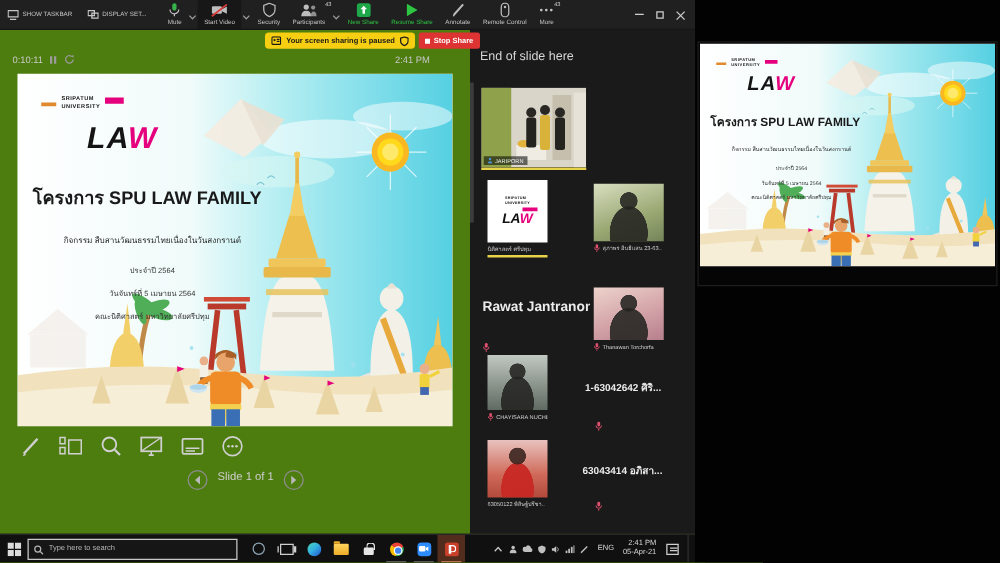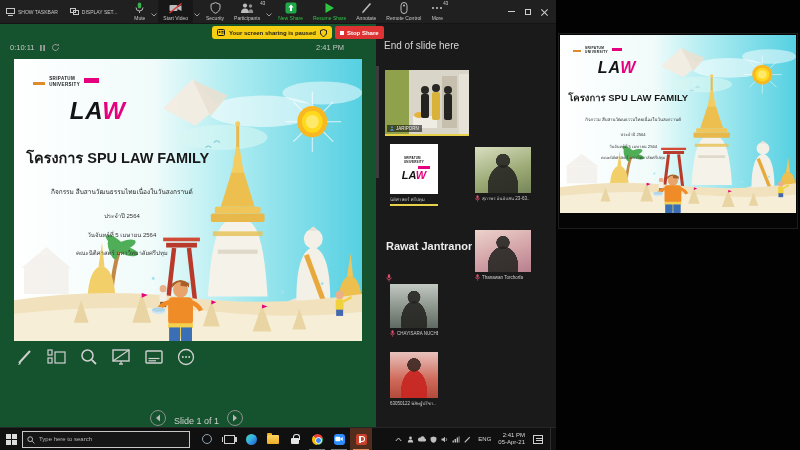--- a/index.html
+++ b/index.html
@@ -1,20 +1,20 @@
 <!DOCTYPE html>
 <html><head>
 <meta charset="utf-8">
 <style>
 *{margin:0;padding:0;box-sizing:border-box}
 html,body{width:800px;height:450px;overflow:hidden}
 body{background:#000;font-family:"Liberation Sans",sans-serif;position:relative;-webkit-font-smoothing:antialiased}
 
 
-.primary{position:absolute;left:0;top:0;width:564px;height:450px;background:#14532d;overflow:hidden}
+.primary{position:absolute;left:0;top:0;width:564px;height:450px;background:#4d7c0f;overflow:hidden}
 
 
 .zoombar{position:absolute;left:0;top:0;width:556px;height:24px;background:#202020;display:flex;align-items:center;padding-left:6px;z-index:9;border-bottom:1px solid #151515}
 .zb-row{display:flex;align-items:center;gap:3px;color:#c6c6c6;font-size:5px;margin-right:12px;white-space:nowrap}
 .zb-col{display:flex;flex-direction:column;align-items:center;justify-content:center;color:#c6c6c6;font-size:5px;gap:1px;padding:0 5px;height:24px;position:relative;white-space:nowrap}
 .zb-col.greenlbl{color:#2ec543}
 .zb-chev{color:#9a9a9a;padding:0 1px}
 .badge{position:absolute;top:1px;right:0;font-size:4.5px;color:#cfcfcf}
 .startbox{background:#171717;border-radius:2px}
 .winctl{margin-left:auto;display:flex;align-items:center;gap:10px;padding-right:8px}
@@ -53,21 +53,21 @@
 .slide-sm .s-uni{font-size:3.2px}
 .slide-sm .s-pink{width:10px;height:3px}
 .slide-sm .s-law{font-size:16px}
 .slide-sm .s-title{font-size:9.5px}
 .slide-sm .s-sub{font-size:4.4px}
 .slide-sm .s-line{font-size:4.2px}
 
 
 .ptools{position:absolute;left:16px;top:348px;display:flex;align-items:center;gap:13px}
 .ptools svg{display:block}
-.slidenav{position:absolute;left:150px;top:410px;display:flex;align-items:flex-end;gap:8px;color:#cfcfcf;font-size:9px}
+.slidenav{position:absolute;left:150px;top:376px;display:flex;align-items:flex-start;gap:8px;color:#cfcfcf;font-size:9px}
 .navbtn{width:16px;height:16px;border:1px solid #8e8e8e;border-radius:50%;display:flex;align-items:center;justify-content:center}
 
 
 .panel{position:absolute;left:376px;top:24px;width:180px;height:403px;background:#1a1a1a}
 .p-head{position:absolute;left:8px;top:16px;font-size:10px;color:#d6d6d6}
 .p-scroll{position:absolute;left:0;top:42px;width:3px;height:112px;background:#3c3c3c}
 .tile{position:absolute}
 .pname{font-weight:bold;color:#ececec;white-space:nowrap;overflow:hidden}
 .thumb{position:relative;overflow:hidden}
 .vlabel{display:flex;align-items:center;gap:2px;margin-top:2px;font-size:4.5px;color:#cfcfcf;white-space:nowrap;overflow:hidden}
@@ -519,28 +519,44 @@
       <div class="vlabel">
         <svg class="micred" width="5" height="7" viewBox="0 0 5 7">
             <rect x="1.5" y="0.3" width="2" height="3.4" rx="1" fill="#e0506e"></rect>
             <path d="M0.6 3 a1.9 1.9 0 0 0 3.8 0" fill="none" stroke="#e0506e" stroke-width="0.7"></path>
             <line x1="2.5" y1="5.4" x2="2.5" y2="6.6" stroke="#e0506e" stroke-width="0.7"></line>
           </svg>
         <span>CHAYISARA NUCHBO..</span>
       </div>
     </div>
 
+    <div class="tile" style="left:92px;top:280px;width:86px">
+      <div class="pname" style="font-size:8px">1-63042642 ศิริ...</div>
+      <svg style="margin-top:20px;margin-left:8px" width="6" height="8" viewBox="0 0 5 7">
+          <rect x="1.5" y="0.3" width="2" height="3.4" rx="1" fill="#e0506e"></rect>
+          <path d="M0.6 3 a1.9 1.9 0 0 0 3.8 0" fill="none" stroke="#e0506e" stroke-width="0.7"></path>
+          <line x1="2.5" y1="5.4" x2="2.5" y2="6.6" stroke="#e0506e" stroke-width="0.7"></line>
+        </svg>
+    </div>
 
     <div class="tile" style="left:14px;top:328px;width:48px">
       <div class="thumb ph ph-d" style="width:48px;height:46px"></div>
       <div class="vlabel">
           <span>63050122 พิสิษฐ์ปรีชา..</span>
         </div>
     </div>
 
+    <div class="tile" style="left:90px;top:346px;width:88px">
+      <div class="pname" style="font-size:8px">63043414 อภิสา...</div>
+      <svg style="margin-top:18px;margin-left:10px" width="6" height="8" viewBox="0 0 5 7">
+          <rect x="1.5" y="0.3" width="2" height="3.4" rx="1" fill="#e0506e"></rect>
+          <path d="M0.6 3 a1.9 1.9 0 0 0 3.8 0" fill="none" stroke="#e0506e" stroke-width="0.7"></path>
+          <line x1="2.5" y1="5.4" x2="2.5" y2="6.6" stroke="#e0506e" stroke-width="0.7"></line>
+        </svg>
+    </div>
   </div>
 
   <div class="taskbar">
     <div class="tb-start">
       <svg width="11" height="11" viewBox="0 0 11 11">
           <rect x="0" y="0" width="5" height="5" fill="#dcdcdc"></rect>
           <rect x="6" y="0" width="5" height="5" fill="#dcdcdc"></rect>
           <rect x="0" y="6" width="5" height="5" fill="#dcdcdc"></rect>
           <rect x="6" y="6" width="5" height="5" fill="#dcdcdc"></rect>
         </svg>

